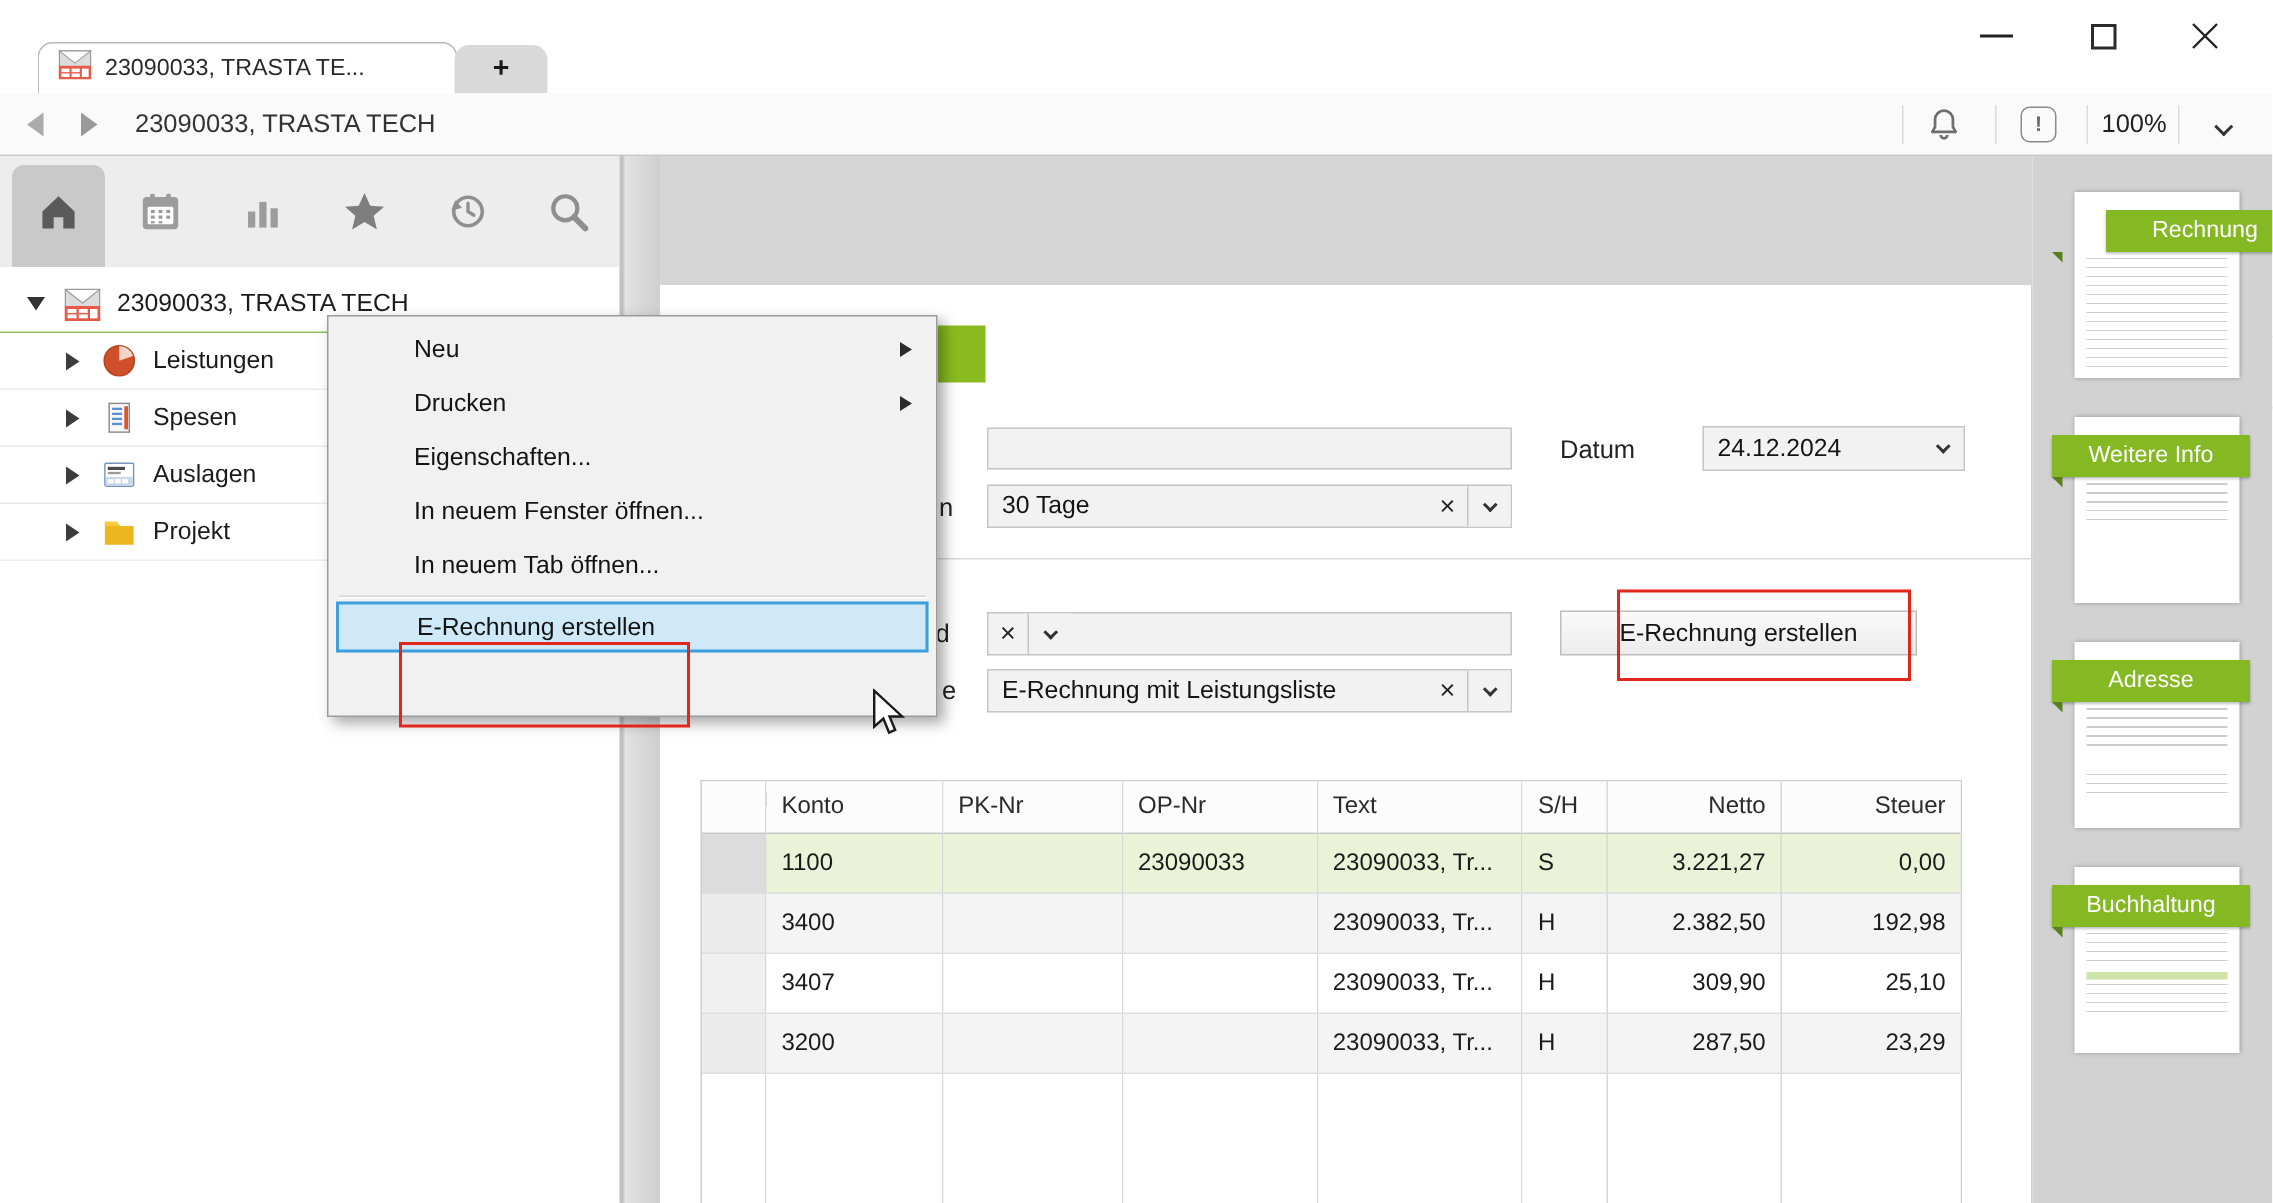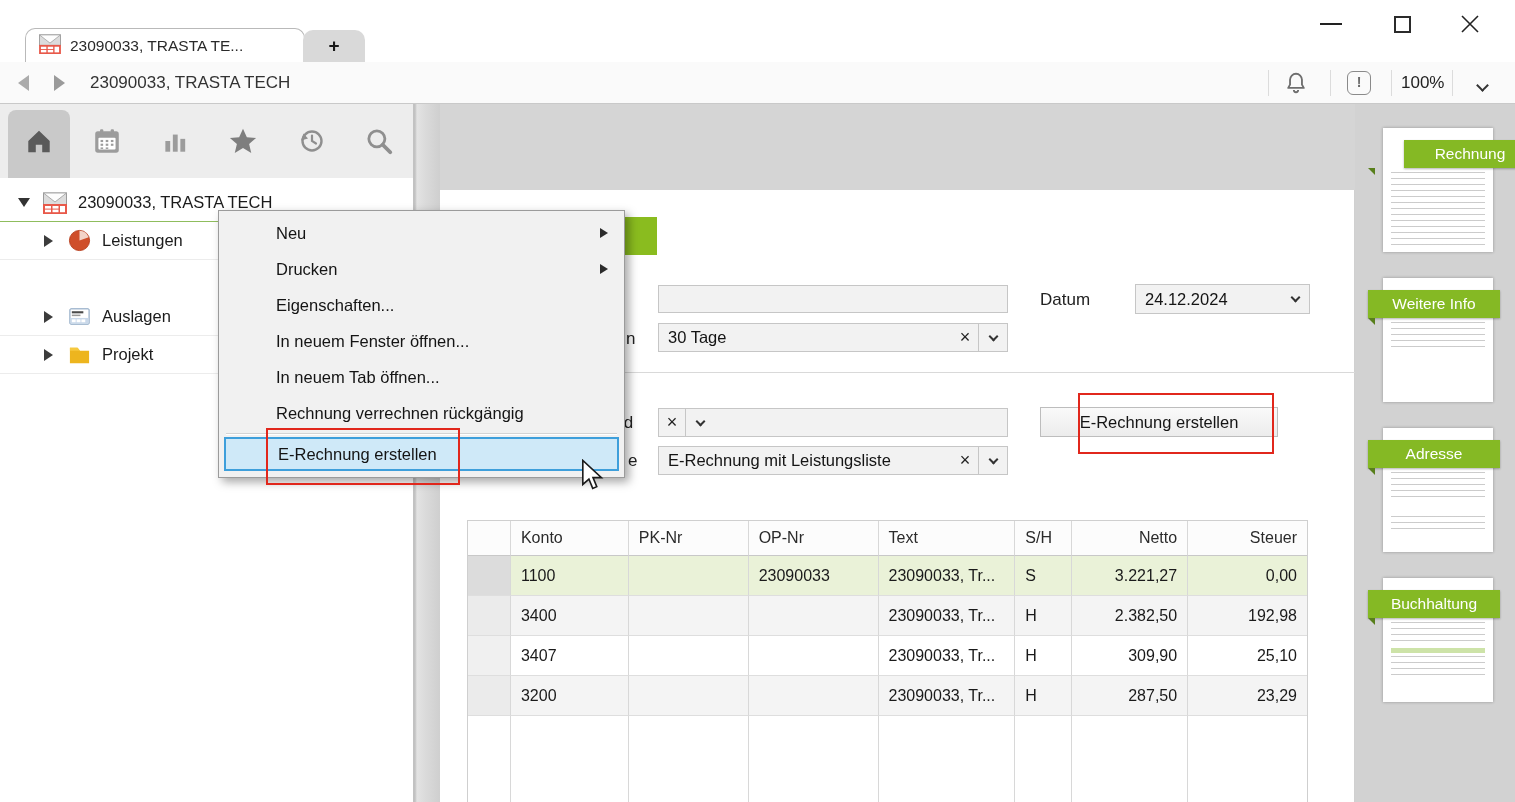--- a/index.html
+++ b/index.html
@@ -228,20 +228,34 @@
     <div class="tree-row" style="top:118px;">
       <span class="tri-right" style="margin-left:44px;"></span>
       <span style="margin-left:15px;display:flex;">
         <svg width="23" height="23" viewBox="0 0 24 24">
             <circle cx="12" cy="12" r="10.5" fill="#cf4f2b" stroke="#b8401f"></circle>
             <path d="M12 12 L12 1.8 A10.2 10.2 0 0 1 21.6 8.7 Z" fill="#f3d4c8"></path>
           </svg>
       </span>
       <span class="tree-label">Leistungen</span>
     </div>
+    <div class="tree-row" style="top:156px;">
+      <span class="tri-right" style="margin-left:44px;"></span>
+      <span style="margin-left:15px;display:flex;">
+        <svg width="23" height="23" viewBox="0 0 24 24">
+            <rect x="5" y="2" width="14" height="20" fill="#f7f7f7" stroke="#8a8a8a"></rect>
+            <rect x="7" y="5" width="7" height="1.6" fill="#5b8fd4"></rect>
+            <rect x="7" y="8.5" width="7" height="1.6" fill="#5b8fd4"></rect>
+            <rect x="7" y="12" width="7" height="1.6" fill="#5b8fd4"></rect>
+            <rect x="7" y="15.5" width="7" height="1.6" fill="#5b8fd4"></rect>
+            <rect x="15.5" y="4" width="2.6" height="16" fill="#d9552e"></rect>
+          </svg>
+      </span>
+      <span class="tree-label">Spesen</span>
+    </div>
     <div class="tree-row" style="top:194px;">
       <span class="tri-right" style="margin-left:44px;"></span>
       <span style="margin-left:15px;display:flex;">
         <svg width="23" height="23" viewBox="0 0 24 24">
             <rect x="2" y="4" width="20" height="16" rx="1" fill="#fff" stroke="#7796b8"></rect>
             <rect x="4" y="6.5" width="12" height="2.2" fill="#4a4a4a"></rect>
             <rect x="4" y="10" width="9" height="1.6" fill="#9a9a9a"></rect>
             <rect x="2.6" y="13.5" width="18.8" height="6" fill="#c9d8ea"></rect>
             <rect x="4" y="15" width="4" height="3" fill="#fff"></rect>
             <rect x="9" y="15" width="4" height="3" fill="#fff"></rect>
@@ -442,23 +456,20 @@
     </div>
     <div class="mi">
       <span>Eigenschaften...</span>
     </div>
     <div class="mi">
       <span>In neuem Fenster öffnen...</span>
     </div>
     <div class="mi">
       <span>In neuem Tab öffnen...</span>
     </div>
-    <div class="mi">
-      <span>Rechnung verrechnen rückgängig</span>
-    </div>
     <div class="mi-sep"></div>
     <div class="mi mi-hl" style="background:#cfe9f8;border-color:#3e9fdb;">
       <span>E-Rechnung erstellen</span>
     </div>
   </div>
 
   <div class="red-rect" style="left:266px;top:428px;width:194px;height:57px;"></div>
   <div class="red-rect" style="left:1078px;top:393px;width:196px;height:61px;"></div>
 
   <svg class="cursor" style="left:581px;top:459px;" width="24" height="32" viewBox="0 0 16 22">

